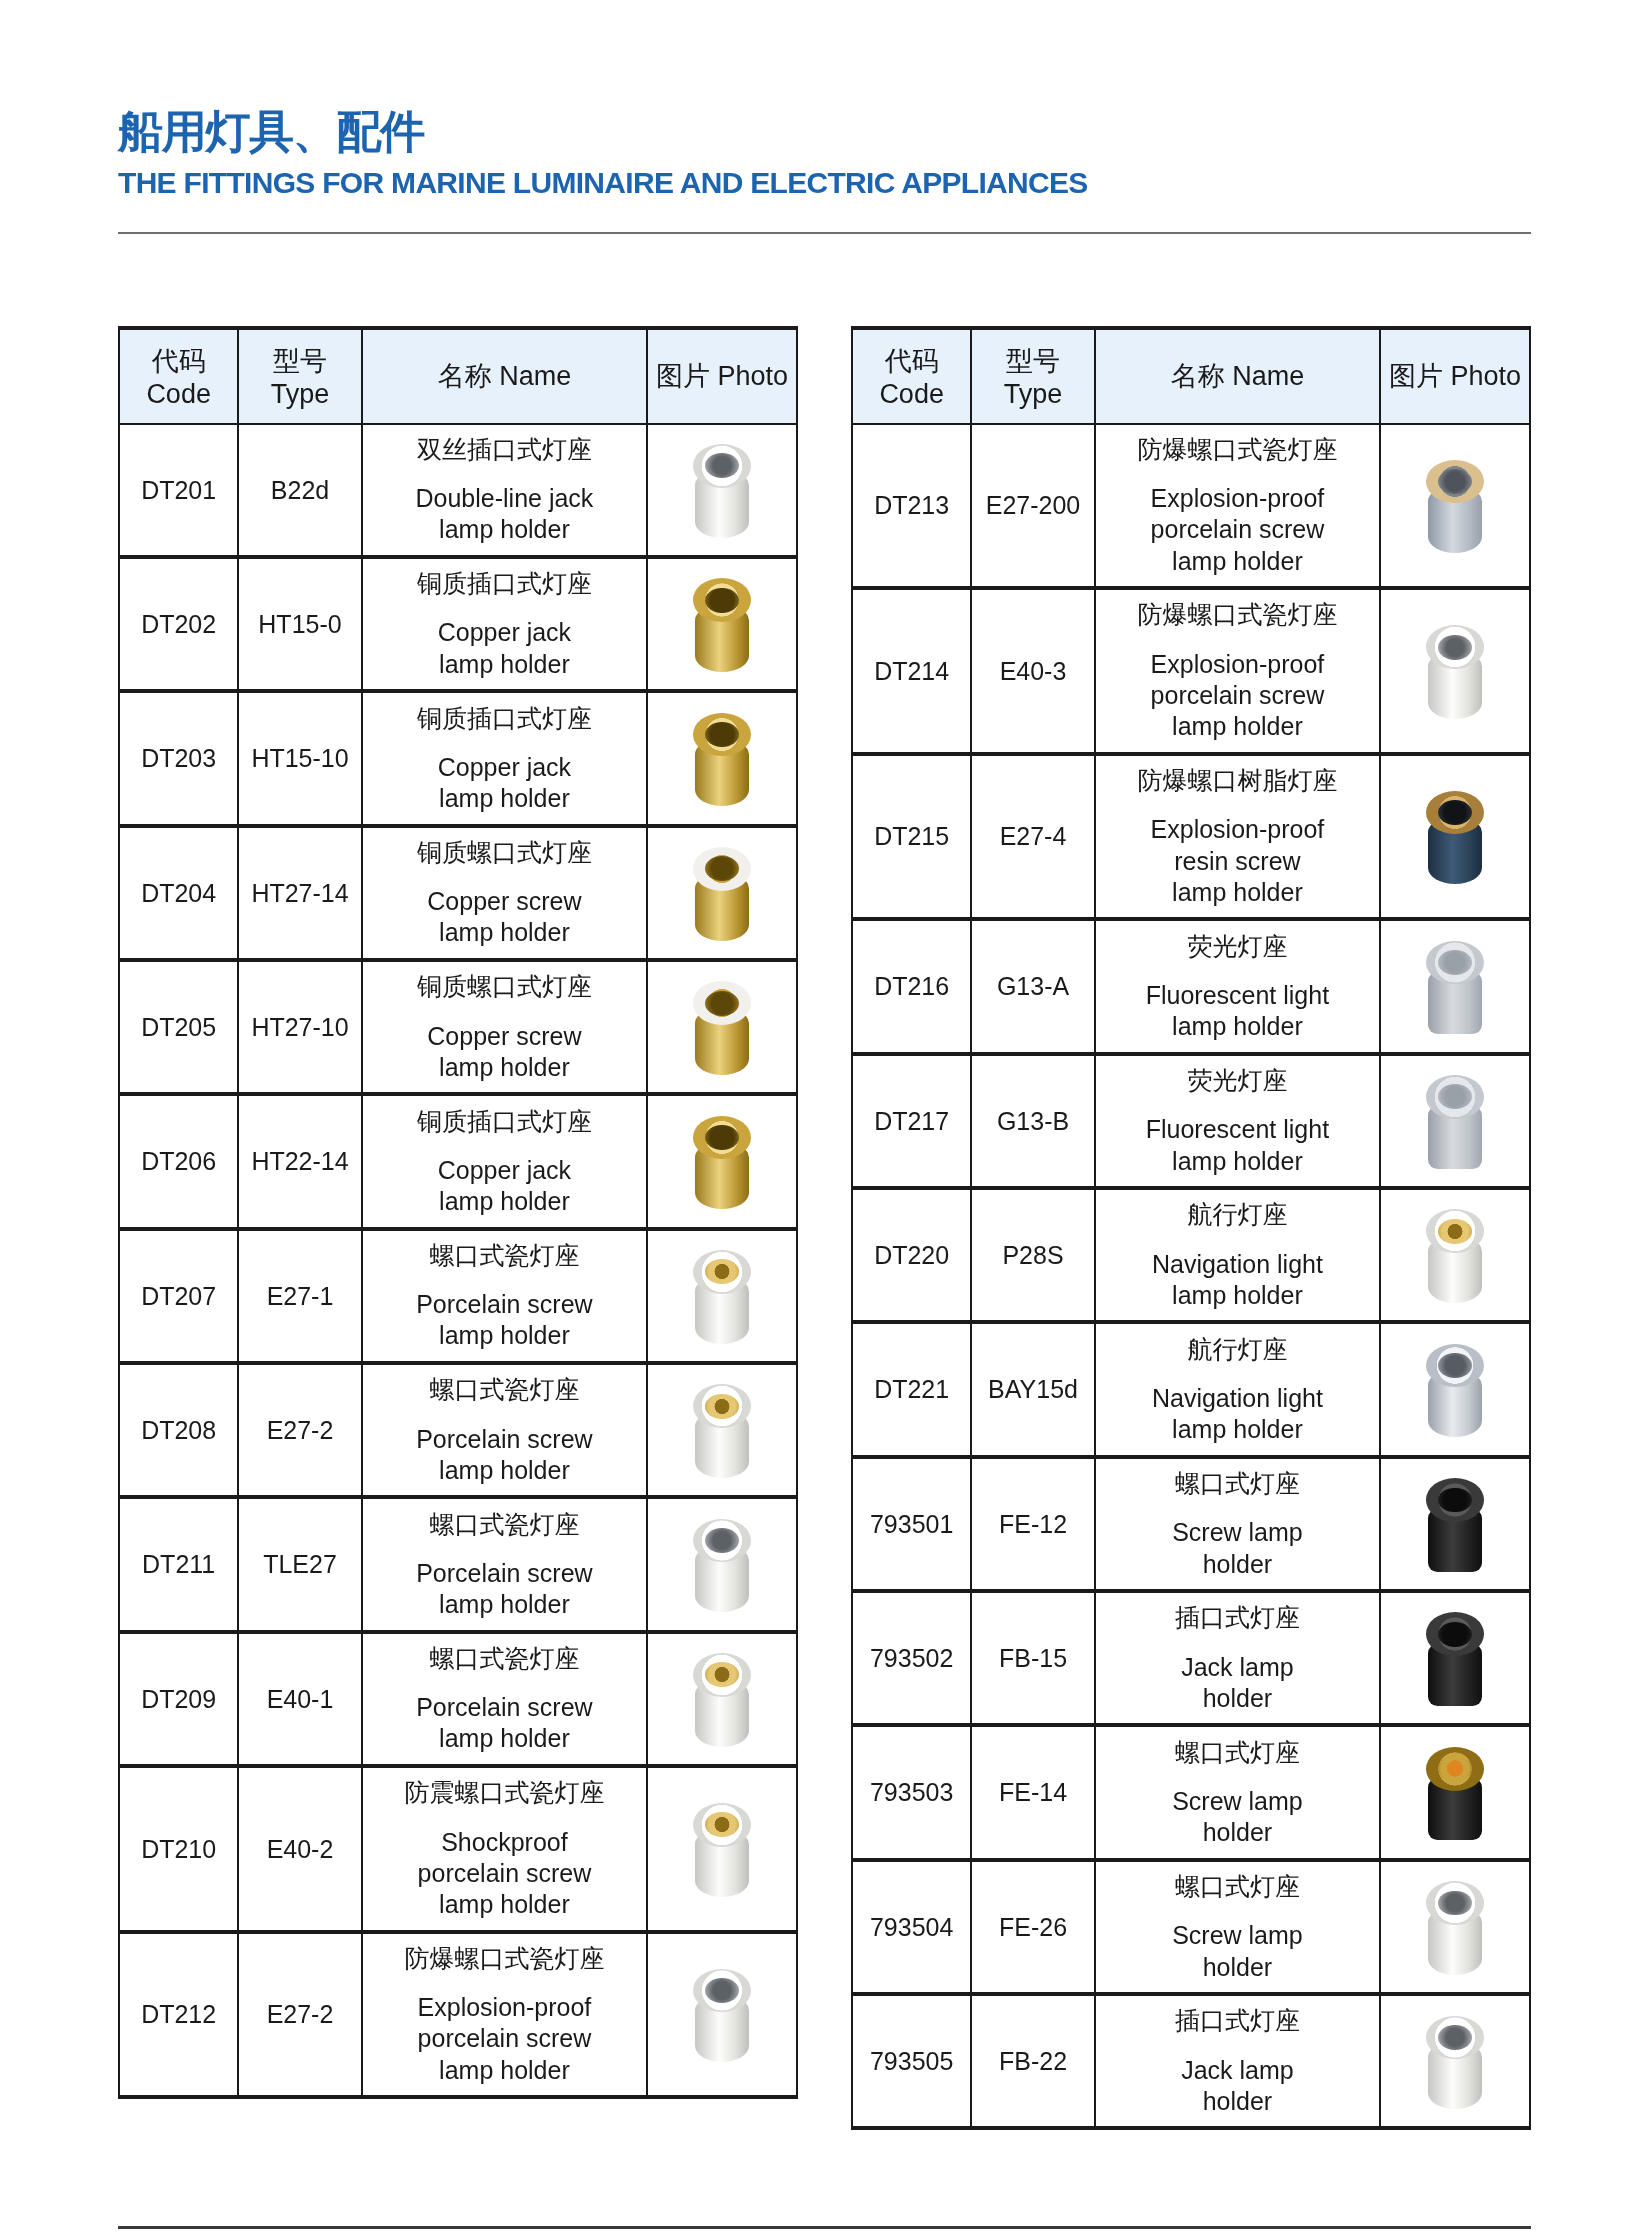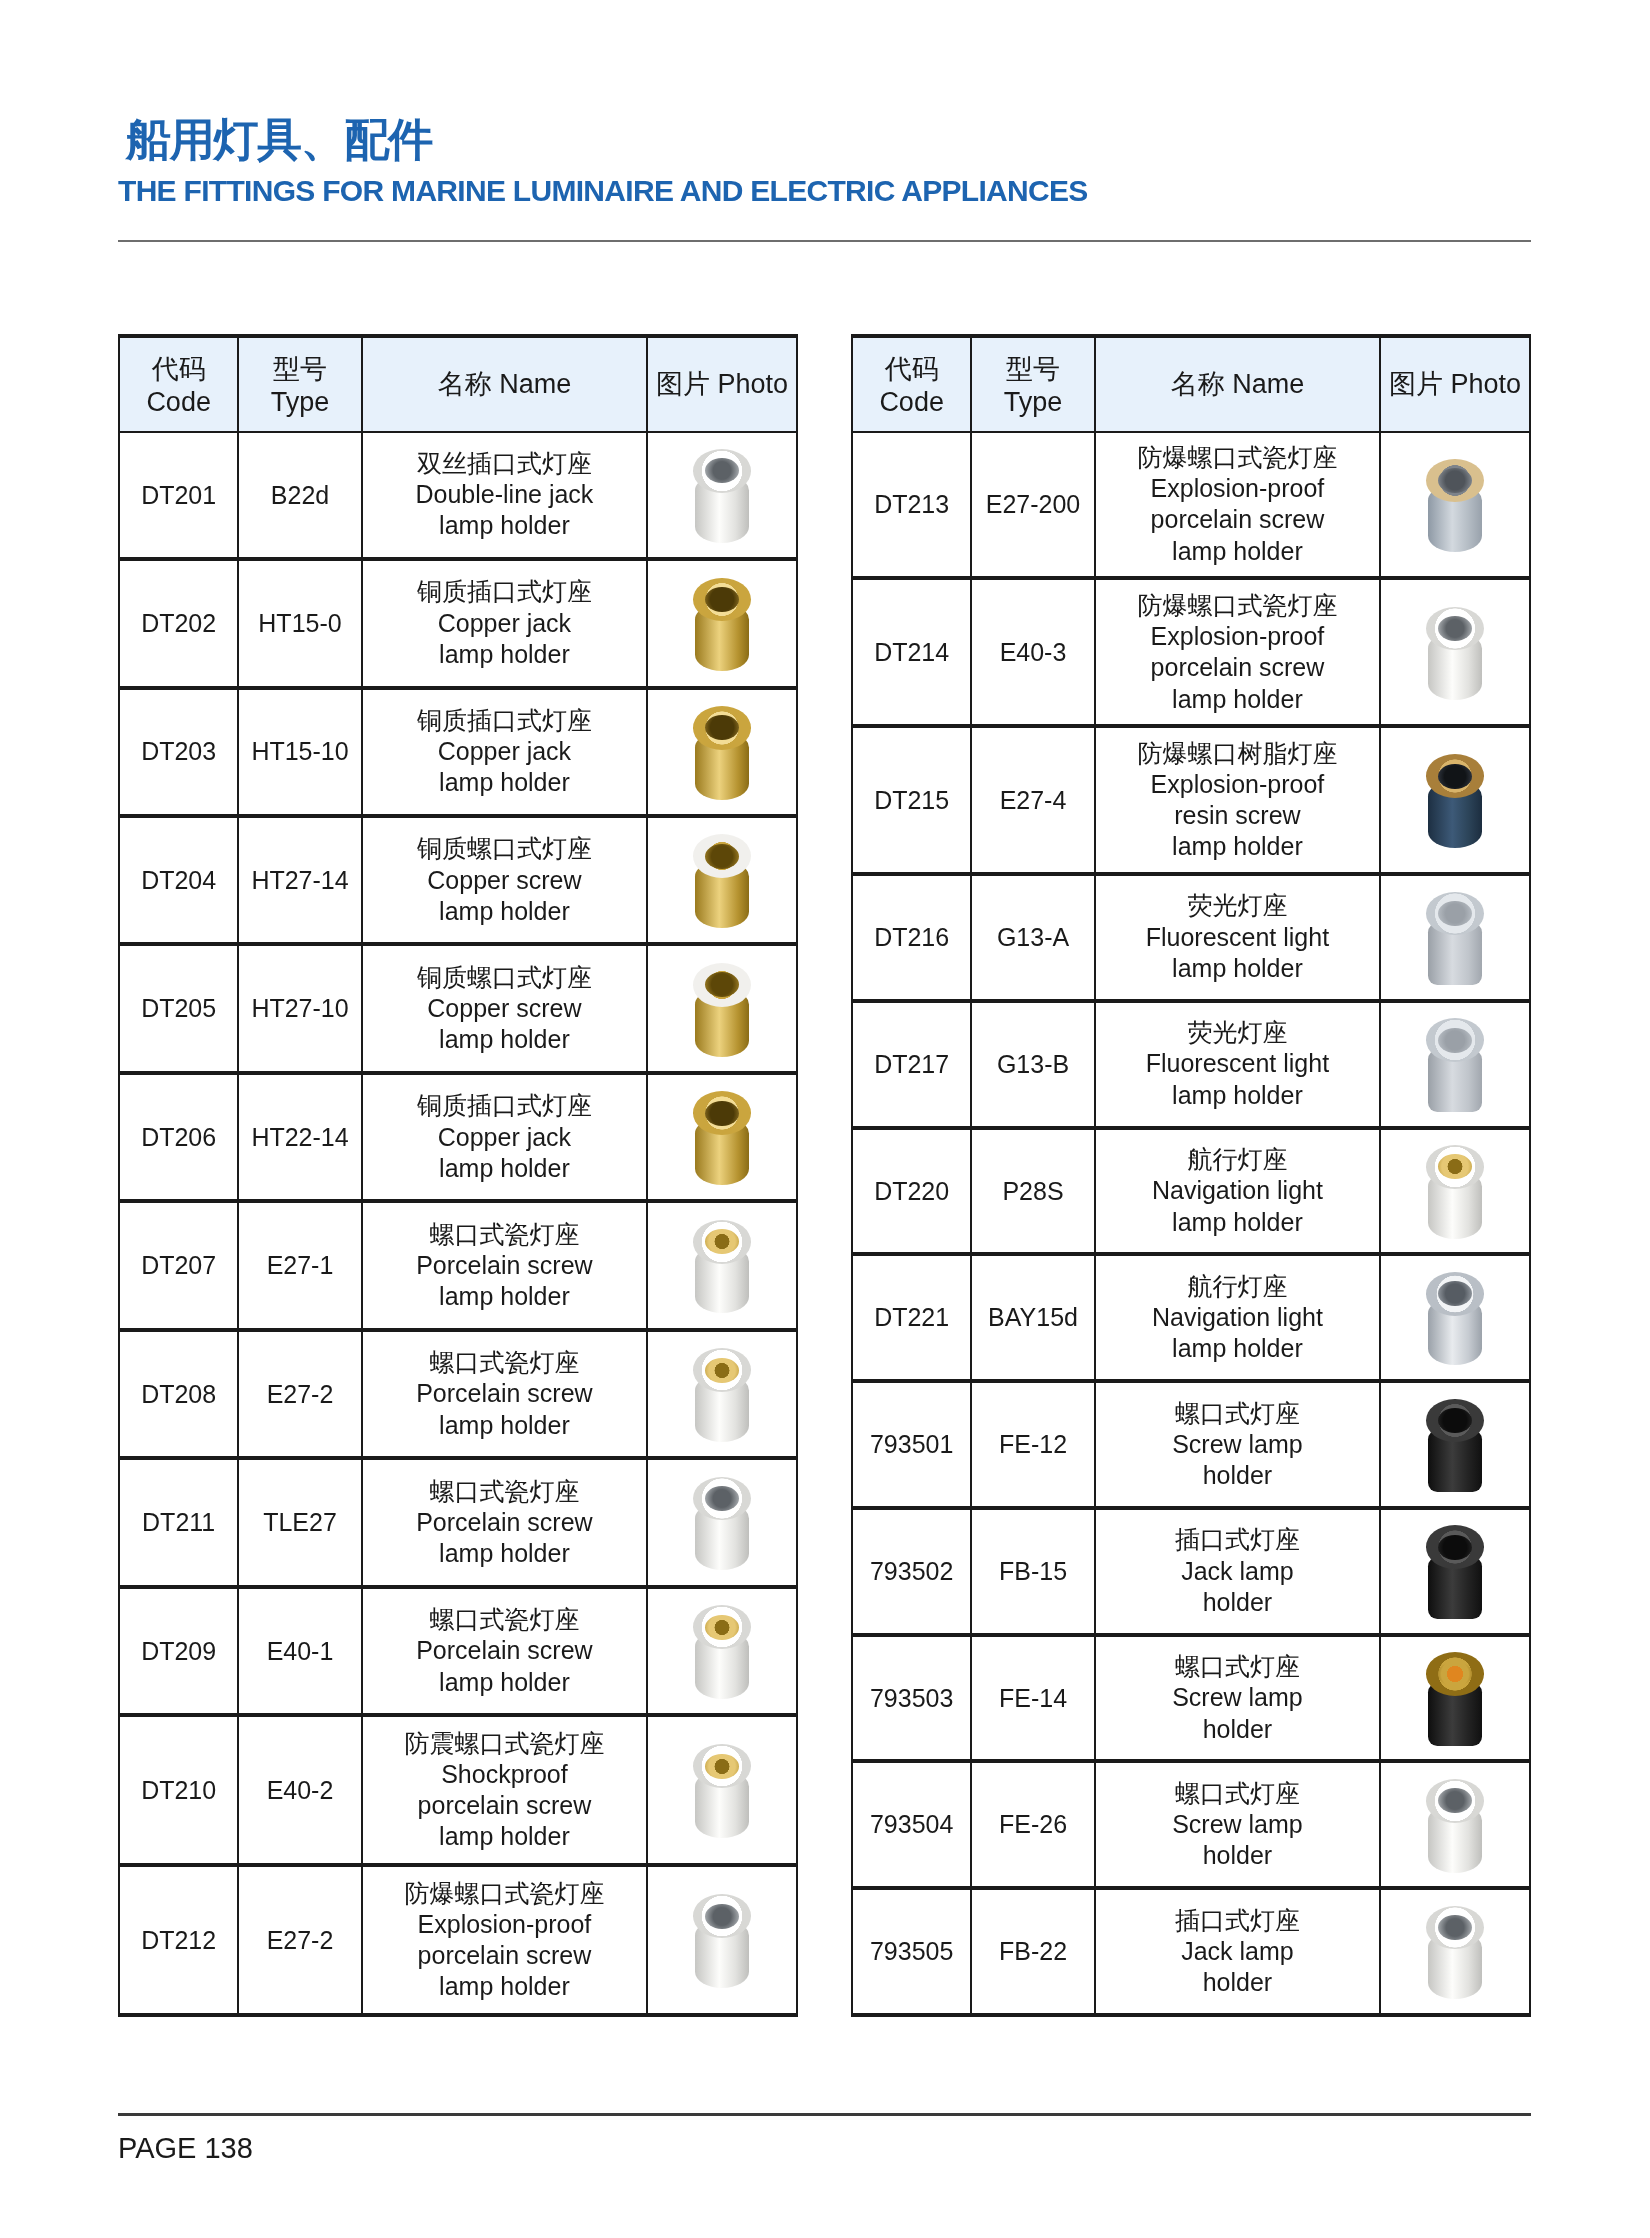--- a/index.html
+++ b/index.html
@@ -10,21 +10,21 @@
     -webkit-font-smoothing:antialiased;
   }
   .page{
     box-sizing:border-box;
     width:1650px;height:2239px;
     padding:108px 119px 0 118px;
     overflow:hidden;
   }
   
   .title-zh{
-    margin:8px;
+    margin:0;
     font-size:45px;
     line-height:1.06;
     letter-spacing:-1.3px;
     font-weight:bold;
     color:#1d64b0;
   }
   .title-en{
     margin:9.3px 0 0 0;
     font-size:30px;
     line-height:1.2;
@@ -71,21 +71,21 @@
   table.fittings tbody td{
     border-top:4px solid #1a1a1a;
     font-size:25px;
     line-height:1.22;
   }
   table.fittings tbody tr:first-child td{
     border-top:2px solid #1a1a1a;
     text-align:center;
   }
   .name-zh{font-size:25px;line-height:1.25;}
-  .name-en{font-size:25px;line-height:1.25;white-space:pre-line;}
+  .name-en{font-size:25px;line-height:1.25;white-space:pre-line;margin-top:18px;}
   
   .photo{
     position:relative;
     width:104px;height:104px;
     margin:0 auto;
   }
   .photo i{position:absolute;display:block;}
   .ph-body{
     left:24%;right:24%;top:36%;bottom:4%;
     border-radius:10.6px 10.6px 50% 50% / 10.6px 10.6px 26% 26%;

